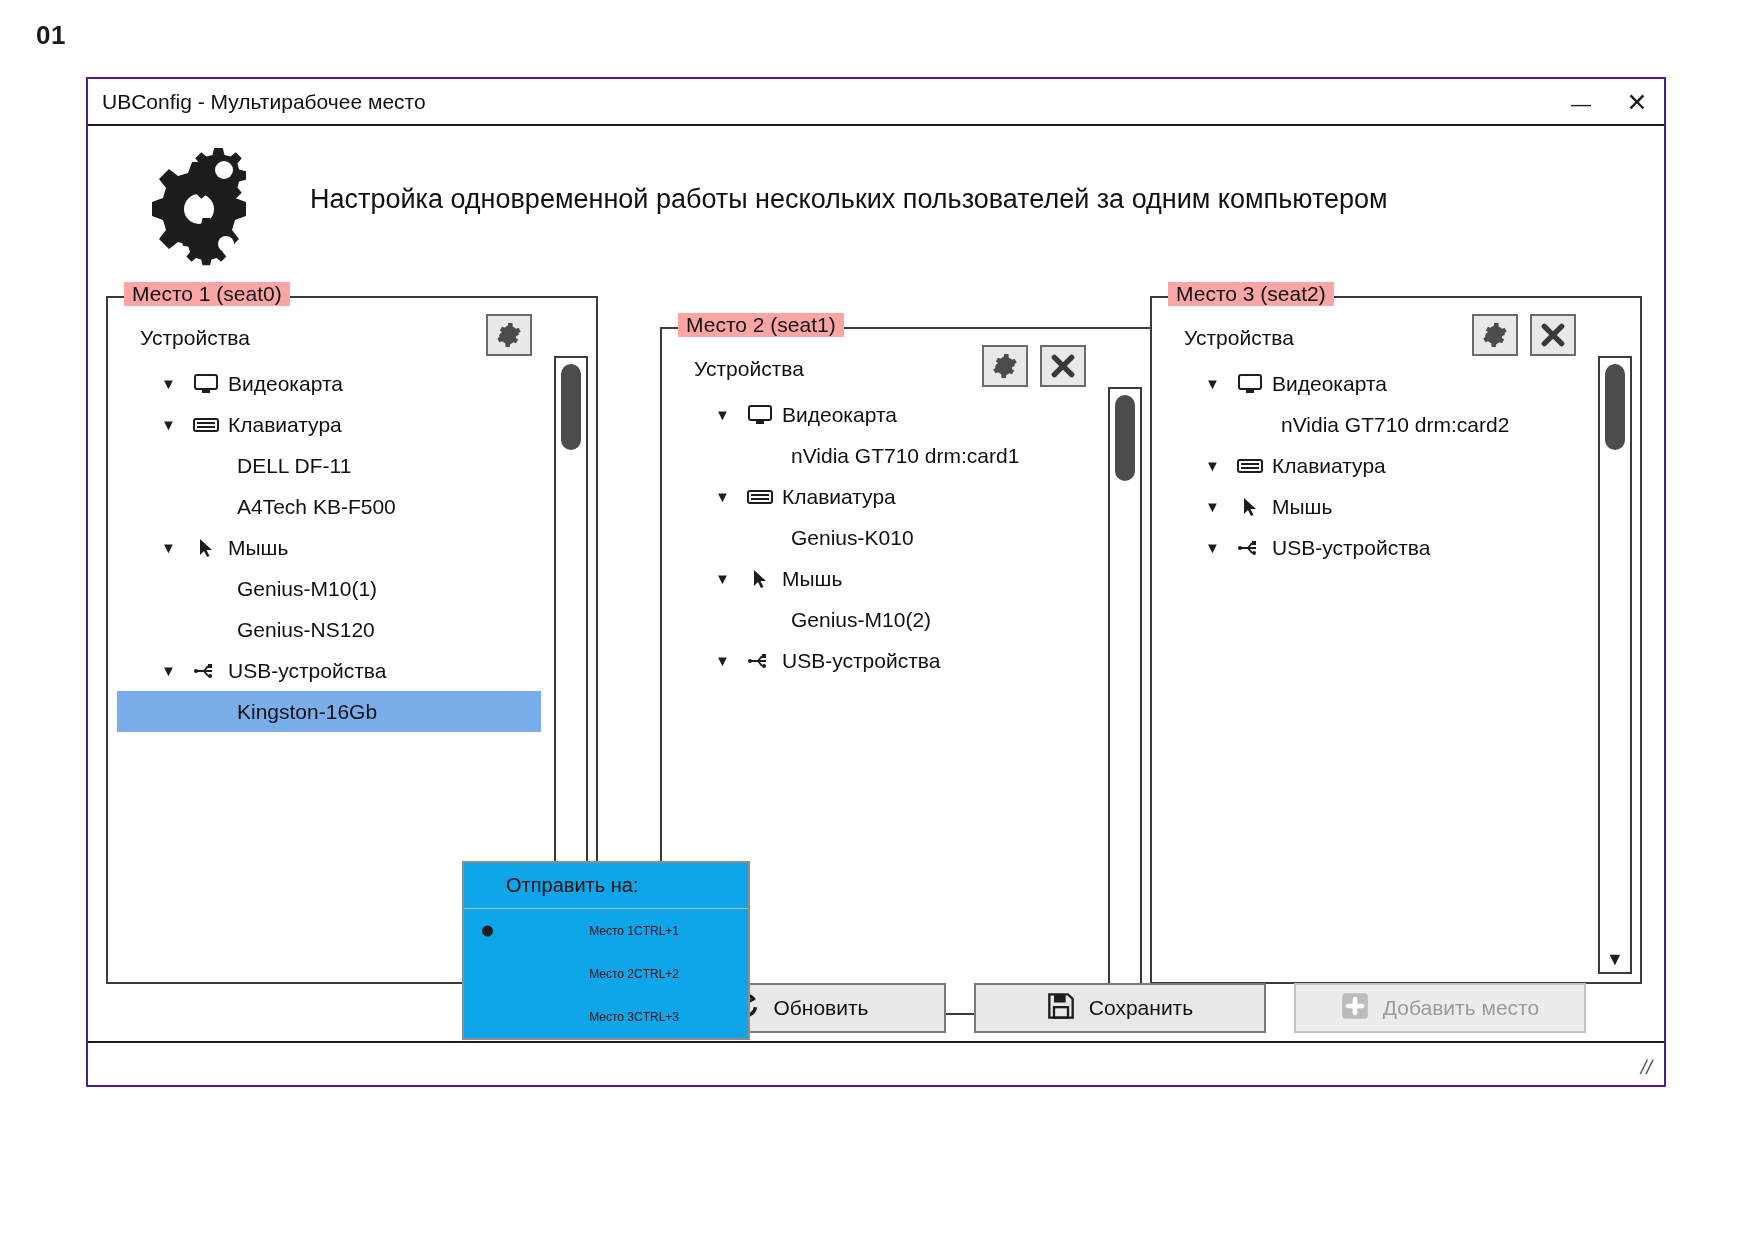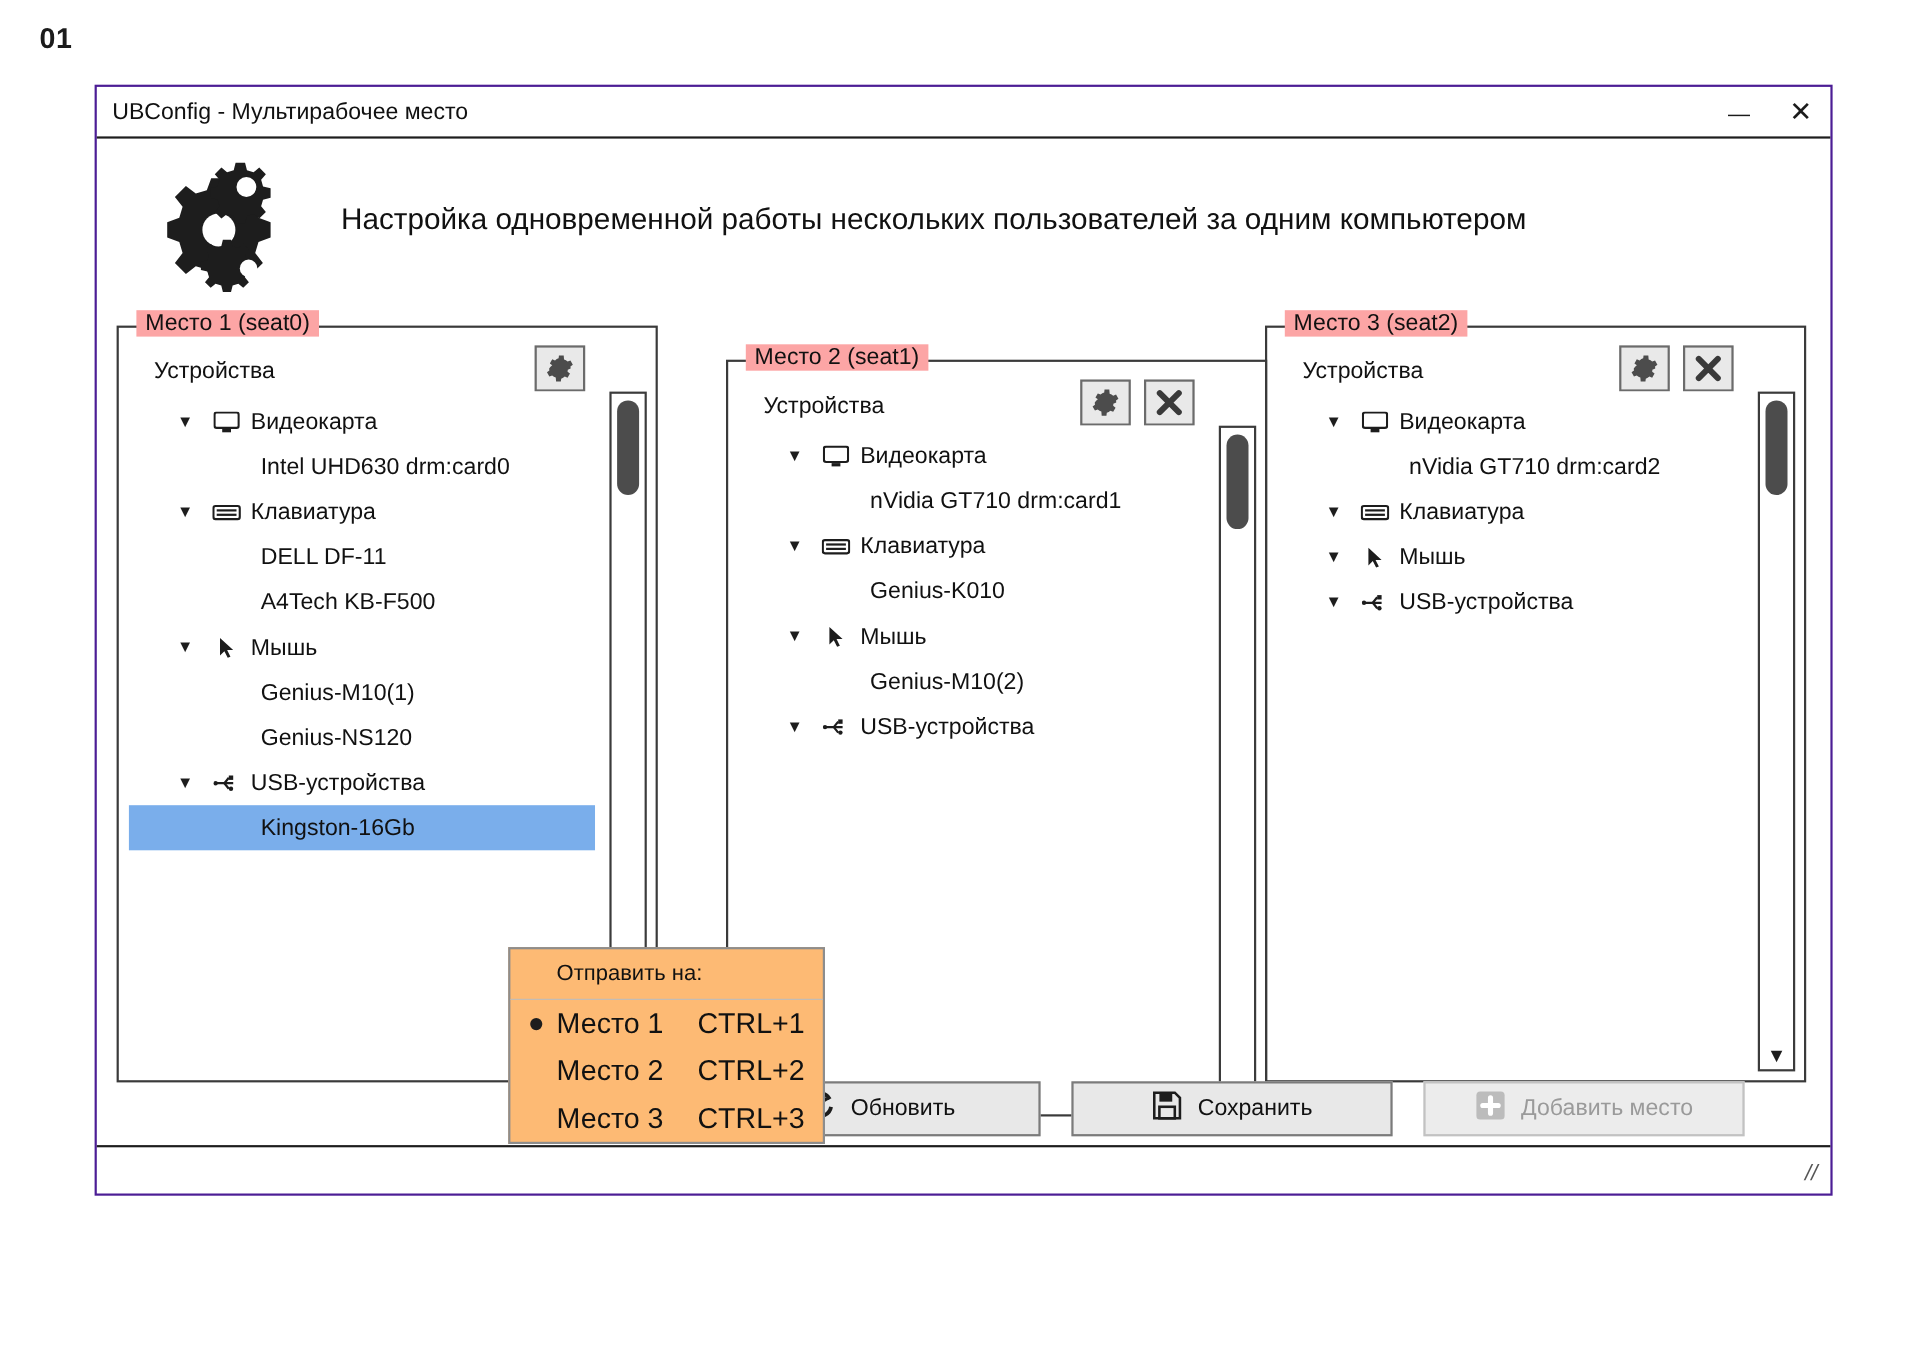--- a/index.html
+++ b/index.html
@@ -244,40 +244,41 @@
     font-size: 18px;
     color: #1d1d1d;
   }
 
   
   .context-menu {
     position: absolute;
     left: 374px;
     top: 782px;
     width: 288px;
-    background: #fdba74;
+    background: #0ea5e9;
     border: 2px solid #8d8d8d;
     box-sizing: border-box;
     z-index: 40;
   }
   .cm-title {
     font-size: 20px;
     padding: 11px 0 11px 42px;
     color: #111;
     border-bottom: 1px solid #bdbdbd;
   }
   .cm-item {
     position: relative;
     height: 43px;
     display: flex;
     align-items: center;
-    font-size: 26px;
+    font-size: 12px;
     color: #111;
     padding-left: 42px;
     box-sizing: border-box;
+    text-align: right;
   }
   .cm-item .label { width: 128px; }
   .cm-item .accel { }
   .cm-bullet {
     position: absolute;
     left: 18px;
     top: 50%;
     transform: translateY(-50%);
     width: 11px;
     height: 11px;
@@ -389,23 +390,20 @@
               <div class="node">
                 <span class="caret">▼</span>
                 <span class="dev-icon">
                   <svg viewBox="0 0 24 20" width="24" height="20">
                       <rect x="1" y="1" width="22" height="14" rx="2" fill="none" stroke="#1d1d1d" stroke-width="2"></rect>
                       <rect x="8" y="16" width="8" height="3" fill="#1d1d1d"></rect>
                     </svg>
                 </span>
                 <span>Видеокарта</span>
               </div>
-              <div class="node child">
-                <span>Intel UHD630 drm:card0</span>
-              </div>
               <div class="node">
                 <span class="caret">▼</span>
                 <span class="dev-icon">
                   <svg viewBox="0 0 26 16" width="26" height="16">
                       <rect x="1" y="2" width="24" height="12" rx="2" fill="none" stroke="#1d1d1d" stroke-width="2"></rect>
                       <rect x="4" y="5" width="18" height="2" fill="#1d1d1d"></rect>
                       <rect x="4" y="9" width="18" height="2" fill="#1d1d1d"></rect>
                     </svg>
                 </span>
                 <span>Клавиатура</span>

